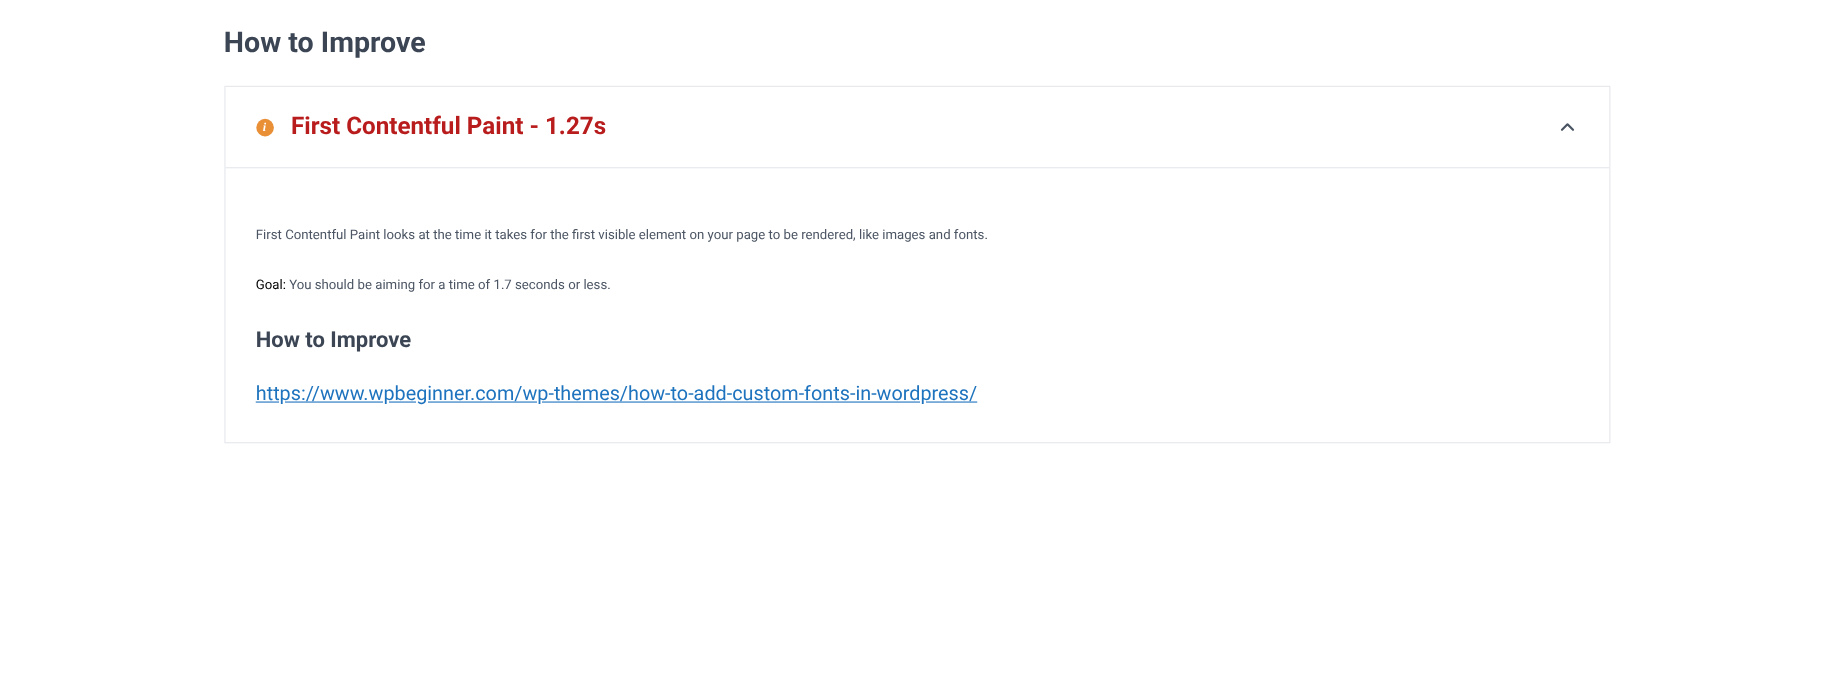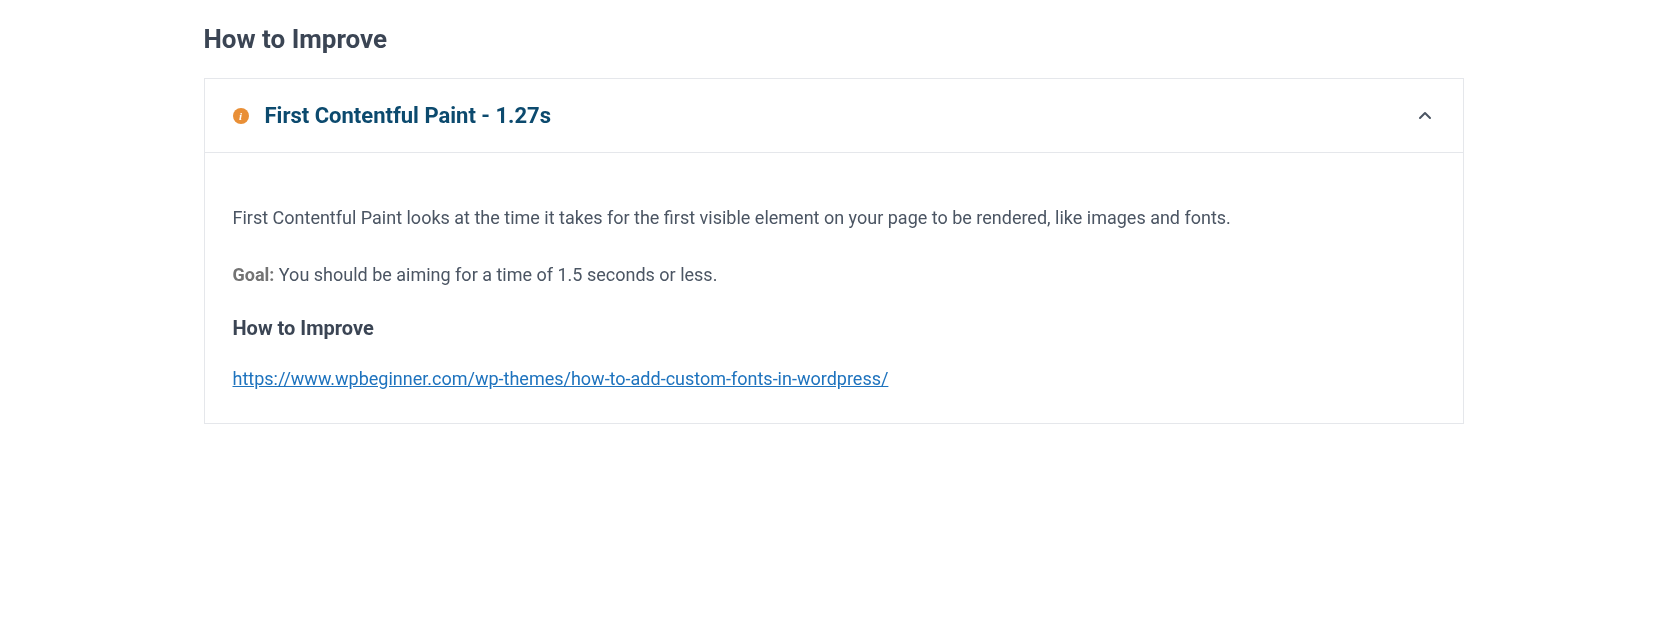--- a/index.html
+++ b/index.html
@@ -52,42 +52,42 @@
       justify-content: center;
       font-size: 11px;
       font-weight: 700;
       font-style: italic;
       font-family: Georgia, serif;
       flex-shrink: 0;
     }
     .accordion-title {
       font-size: 22px;
       font-weight: 700;
-      color: #0c4a6e;
+      color: #b91c1c;
     }
     .chevron {
       width: 20px;
       height: 20px;
       display: inline-flex;
       align-items: center;
       justify-content: center;
       color: #4b5563;
     }
     .accordion-content {
       padding: 50px 28px 28px 28px;
     }
     .body-text {
-      font-size: 18px;
+      font-size: 12px;
       line-height: 1.7;
       color: #4b5563;
       margin-bottom: 26px;
     }
     .body-text strong {
-      font-weight: 700;
-      color: #737373;
+      font-weight: 400;
+      color: #000000;
     }
     .sub-heading {
       font-size: 20px;
       font-weight: 700;
       color: #3b4554;
       margin-bottom: 24px;
       margin-top: 6px;
     }
     .link {
       color: #1e73be;
@@ -112,19 +112,19 @@
       <span class="chevron">
         <svg width="16" height="16" viewBox="0 0 16 16" fill="none" stroke="currentColor" stroke-width="2" stroke-linecap="round" stroke-linejoin="round">
           <polyline points="3,10 8,5 13,10"></polyline>
         </svg>
       </span>
     </div>
 
     <div class="accordion-content">
       <p class="body-text">First Contentful Paint looks at the time it takes for the first visible element on your page to be rendered, like images and fonts.</p>
       <p class="body-text">
-        <strong>Goal:</strong><span> You should be aiming for a time of 1.5 seconds or less.</span>
+        <strong>Goal:</strong><span> You should be aiming for a time of 1.7 seconds or less.</span>
       </p>
       <h2 class="sub-heading">How to Improve</h2>
       <a class="link">https://www.wpbeginner.com/wp-themes/how-to-add-custom-fonts-in-wordpress/</a>
     </div>
   </div>
 </div>
 
 </body></html>

